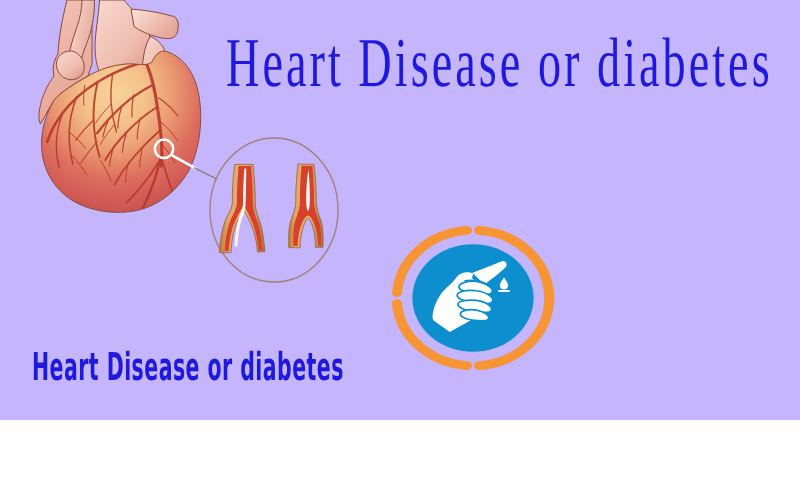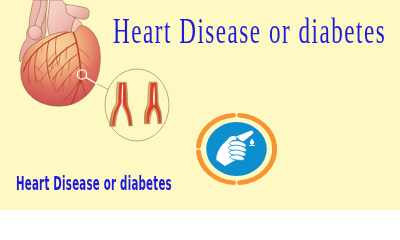--- a/index.html
+++ b/index.html
@@ -1,17 +1,17 @@
 <!DOCTYPE html>
 <html><head>
 <meta charset="utf-8">
 <style>
   html,body{margin:0;padding:0;background:#ffffff;}
   body{width:400px;height:210px;overflow:hidden;font-family:"Liberation Sans",sans-serif;}
-  #stage{position:relative;width:400px;height:210px;background:#fef9c3;}
+  #stage{position:relative;width:400px;height:210px;background:#c4b5fd;}
   #art{position:absolute;left:0;top:0;width:400px;height:210px;}
   .txt{position:absolute;white-space:nowrap;}
   #title{left:112.8px;top:14px;font-family:"Liberation Serif",serif;font-size:35px;
          line-height:35px;letter-spacing:2.3px;color:#1f19dd;
          transform:scaleX(.66);transform-origin:0 0;}
   #subtitle{left:16px;top:174px;font-family:"DejaVu Sans Condensed","DejaVu Sans",sans-serif;
             font-weight:bold;font-size:19.3px;line-height:19.3px;letter-spacing:.4px;color:#1f19dd;
             transform:scaleX(.59);transform-origin:0 0;}
 </style>
 </head>

